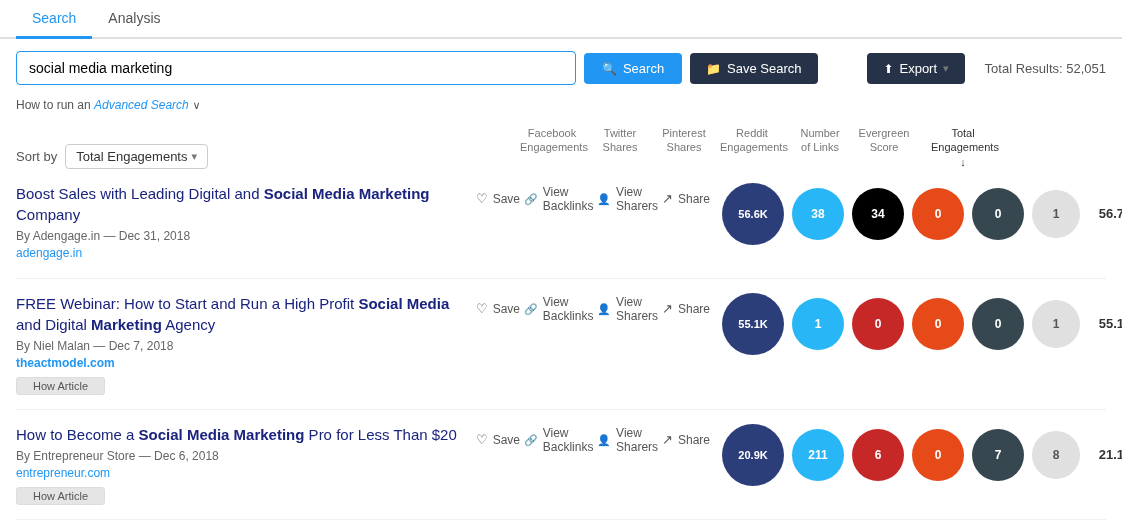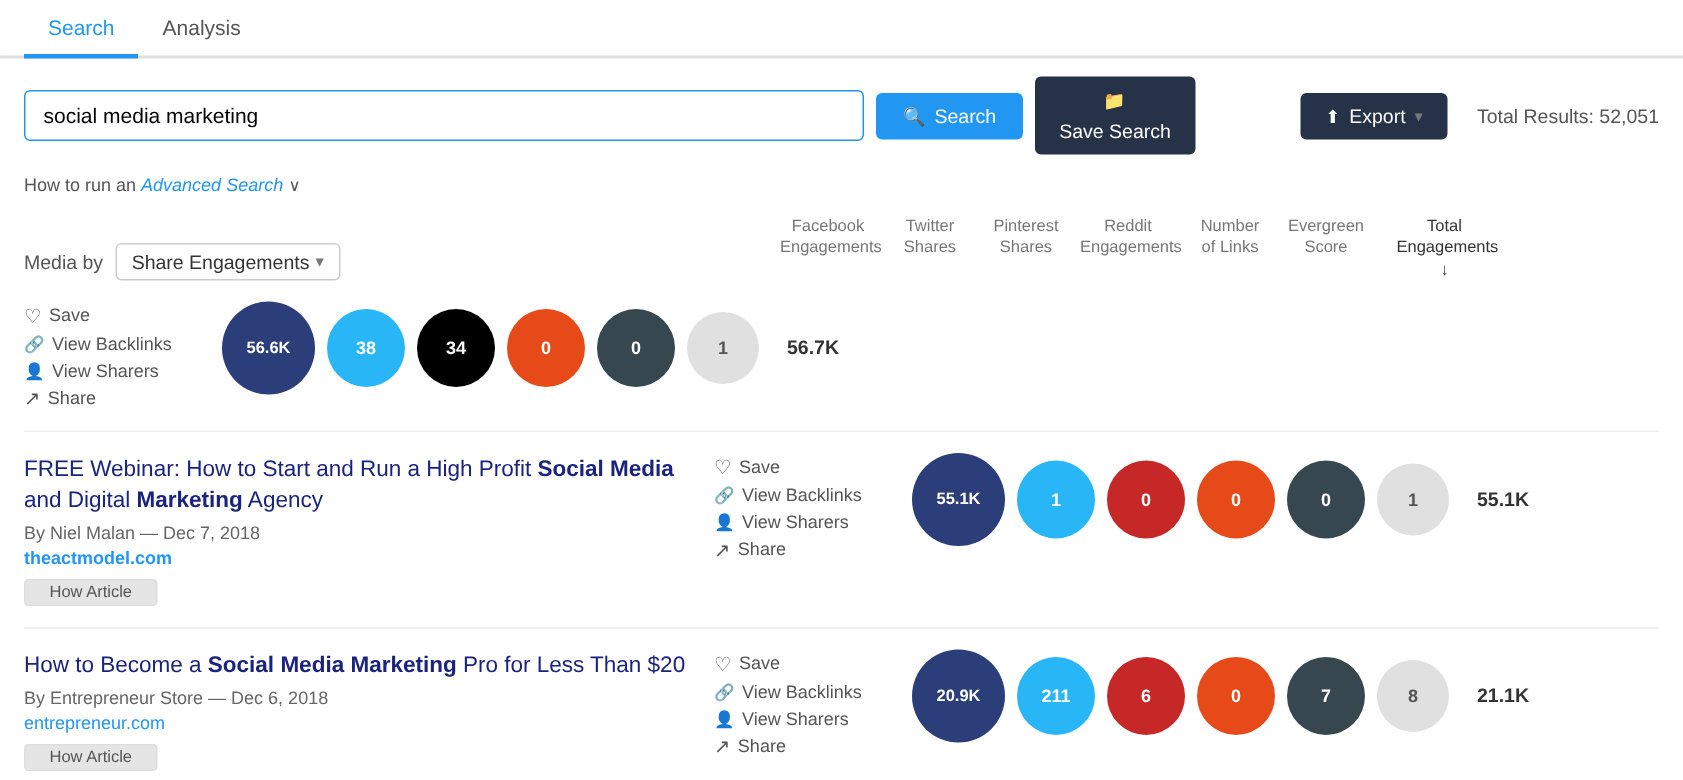--- a/index.html
+++ b/index.html
@@ -5,21 +5,21 @@
     * { box-sizing: border-box; margin: 0; padding: 0; }
     body { font-family: -apple-system, BlinkMacSystemFont, 'Segoe UI', Arial, sans-serif; font-size: 13px; color: #333; background: #fff; }
 
     .tabs { display: flex; border-bottom: 2px solid #e0e0e0; padding: 0 16px; }
     .tab { padding: 10px 16px; cursor: pointer; font-size: 14px; color: #555; border-bottom: 3px solid transparent; margin-bottom: -2px; }
     .tab.active { color: #2196F3; border-bottom-color: #2196F3; font-weight: 500; }
 
     .search-bar { display: flex; align-items: center; padding: 12px 16px; gap: 8px; }
     .search-input { flex: 0 0 560px; padding: 8px 12px; border: 1.5px solid #2196F3; border-radius: 4px; font-size: 14px; outline: none; }
     .btn-search { background: #2196F3; color: #fff; border: none; padding: 8px 18px; border-radius: 4px; cursor: pointer; font-size: 13px; display: flex; align-items: center; gap: 6px; }
-    .btn-save { background: #263248; color: #fff; border: none; padding: 8px 16px; border-radius: 4px; cursor: pointer; font-size: 13px; display: flex; align-items: center; gap: 6px; flex-direction: column; }
+    .btn-save { background: #263248; color: #fff; border: none; padding: 8px 16px; border-radius: 4px; cursor: pointer; font-size: 13px; display: flex; align-items: center; gap: 6px; }
     .btn-export { background: #263248; color: #fff; border: none; padding: 8px 16px; border-radius: 4px; cursor: pointer; font-size: 13px; display: flex; align-items: center; gap: 6px; margin-left: auto; }
     .total-results { font-size: 13px; color: #555; white-space: nowrap; margin-left: 12px; }
 
     .advanced-search { padding: 0 16px 8px; }
     .advanced-search a { color: #2196F3; text-decoration: none; font-size: 12px; font-style: italic; }
     .advanced-search span { font-size: 12px; color: #555; }
     .sort-label { font-size: 13px; color: #555; }
     .sort-select { display: flex; align-items: center; border: 1px solid #ccc; border-radius: 4px; padding: 4px 10px; font-size: 13px; cursor: pointer; gap: 4px; color: #333; }
     .col-h { width: 80px; text-align: center; font-size: 11px; color: #777; line-height: 1.3; padding: 0 4px; }
     .col-h.sort-active { color: #333; margin-left: 11px; }
@@ -27,21 +27,21 @@
     .results-list { padding: 0 16px; }
     .result-item { display: flex; align-items: flex-start; padding: 14px 0; border-bottom: 1px solid #f0f0f0; }
     .result-content { flex: 0 0 460px; }
     .result-title { font-size: 15px; color: #2c3e7a; line-height: 1.4; margin-bottom: 4px; }
     .result-title a { color: #1a237e; text-decoration: none; }
     .result-title strong { font-weight: 700; }
     .result-meta { font-size: 12px; color: #666; margin-bottom: 3px; }
     .result-url { font-size: 12px; color: #2196F3; margin-bottom: 4px; }
     .tag { display: inline-block; background: #e5e5e5; color: #555; font-size: 11px; padding: 2px 16px; border-radius: 3px; margin-top: 3px; border: 1px solid #ddd; }
 
-    .result-actions { flex: 0 0 120px; display: flex; flex-direction: column; gap: 4px; padding-top: 2px; }
+    .result-actions { flex: 0 0 120px; display: flex; gap: 4px; padding-top: 2px; }
     .action-link { display: flex; align-items: center; gap: 5px; color: #555; font-size: 12px; cursor: pointer; text-decoration: none; }
 
     .result-metrics { display: flex; align-items: center; gap: 0; margin-left: 8px; }
     .metric-circle { width: 56px; height: 56px; border-radius: 50%; display: flex; align-items: center; justify-content: center; font-size: 12px; font-weight: 700; color: #fff; margin: 0 4px; flex-shrink: 0; }
     .metric-text { width: 56px; text-align: center; font-size: 13px; font-weight: 600; color: #333; margin: 0 4px; flex-shrink: 0; }
     .metric-light { background: #e8e8e8; color: #555; }
 
     .icon-search::before { content: '🔍'; font-size: 12px; }
     .icon-folder::before { content: '📁'; font-size: 12px; }
     .icon-export::before { content: '⬆'; font-size: 12px; }
@@ -82,41 +82,48 @@
 </div>
 
 <div class="advanced-search">
   <span style="font-size:12px;color:#555;">How to run an </span>
   <a href="#" style="font-size:12px;">Advanced Search</a>
   <span class="chevron" style="font-size:11px;">∨</span>
 </div>
 
 <div style="display:flex; align-items:flex-end; padding: 6px 16px 0;">
   <div style="display:flex; align-items:center; gap:8px; flex: 0 0 380px;">
-    <span class="sort-label">Media by</span>
+    <span class="sort-label">Sort by</span>
     <div class="sort-select">
-      <span>Share Engagements</span>
+      <span>Total Engagements</span>
       <span class="chevron">▾</span>
     </div>
   </div>
   <div style="flex:0 0 120px;"></div>
   <div style="display:flex;">
     <div class="col-h" style="font-size:11px;color:#777;text-align:center;width:72px;line-height:1.3;">Facebook<br>Engagements</div>
     <div class="col-h" style="font-size:11px;color:#777;text-align:center;width:64px;line-height:1.3;">Twitter<br>Shares</div>
     <div class="col-h" style="font-size:11px;color:#777;text-align:center;width:64px;line-height:1.3;">Pinterest<br>Shares</div>
     <div class="col-h" style="font-size:11px;color:#777;text-align:center;width:72px;line-height:1.3;">Reddit<br>Engagements</div>
     <div class="col-h" style="font-size:11px;color:#777;text-align:center;width:64px;line-height:1.3;">Number<br>of Links</div>
     <div class="col-h" style="font-size:11px;color:#777;text-align:center;width:64px;line-height:1.3;">Evergreen<br>Score</div>
     <div class="col-h sort-active" style="font-size:11px;color:#333;text-align:center;width:72px;line-height:1.3;">Total<br>Engagements ↓</div>
   </div>
 </div>
 
 <div class="results-list">
 
   <div class="result-item">
+    <div class="result-content">
+      <div class="result-title">
+        <a href="#">Boost Sales with Leading Digital and <strong>Social Media Marketing</strong> Company</a>
+      </div>
+      <div class="result-meta">By Adengage.in — Dec 31, 2018</div>
+      <div class="result-url" style="cursor:pointer;">adengage.in</div>
+    </div>
     <div class="result-actions">
       <a class="action-link"><span class="icon-save"></span> Save</a>
       <a class="action-link"><span class="icon-link"></span> View Backlinks</a>
       <a class="action-link"><span class="icon-user"></span> View Sharers</a>
       <a class="action-link"><span class="icon-share"></span> Share</a>
     </div>
     <div class="result-metrics">
       <div class="metric-circle" style="background:#2c3e7a; width:62px;height:62px;font-size:11px;">56.6K</div>
       <div class="metric-circle" style="background:#29b6f6; width:52px;height:52px;">38</div>
       <div class="metric-circle" style="background:#000000; width:52px;height:52px;">34</div>

